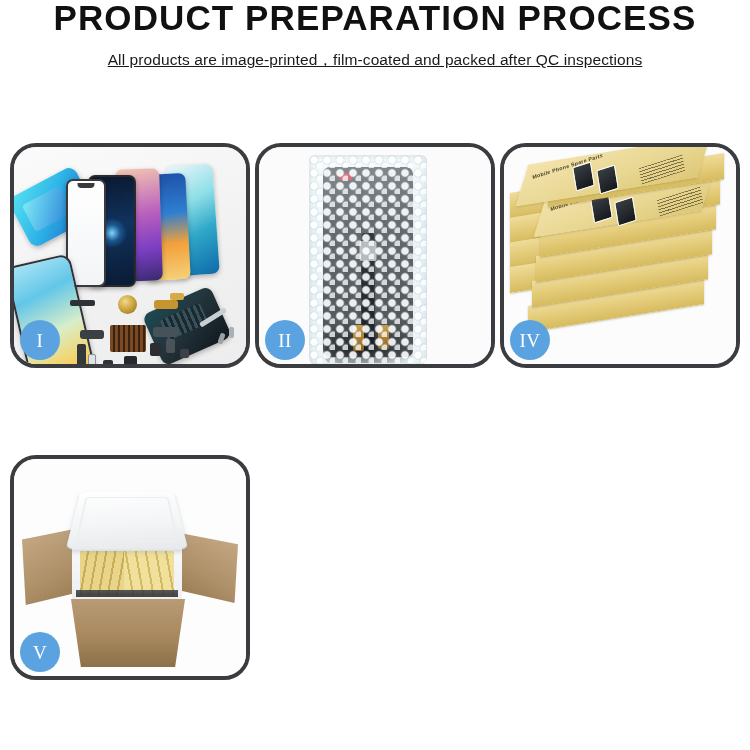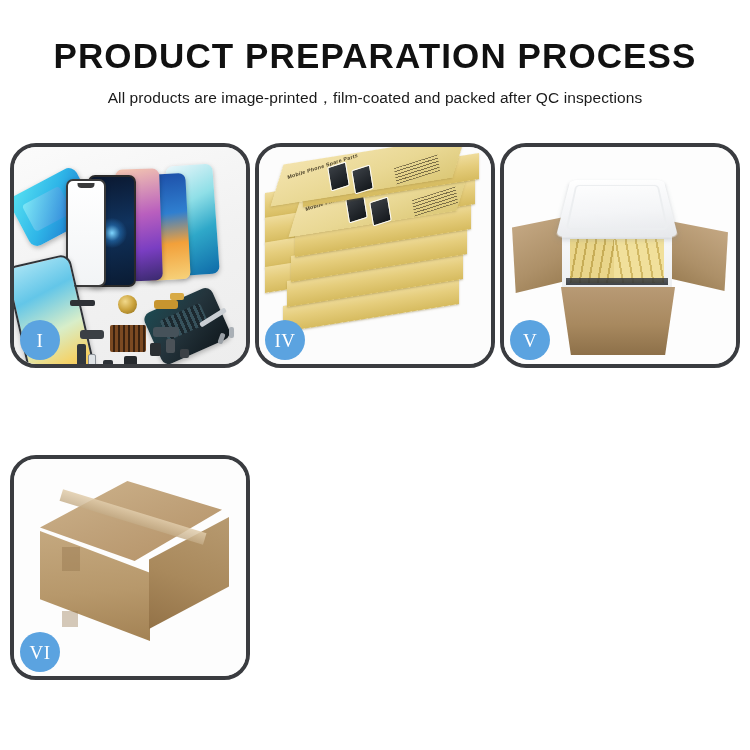--- a/index.html
+++ b/index.html
@@ -8,26 +8,26 @@
     background: #ffffff;
     font-family: "Liberation Sans", sans-serif;
     overflow: hidden;
   }
   .page { position: relative; width: 750px; height: 750px; }
 
   
   .header { position: absolute; left: 0; top: 0; width: 750px; text-align: center; }
   .title {
     font-size: 35px; font-weight: 700; letter-spacing: 1.1px;
-    color: #111111; line-height: 1; padding-top: 38px;
+    color: #111111; line-height: 1; 
     white-space: nowrap;
   }
   .subtitle {
     font-size: 15.5px; font-weight: 400; color: #1a1a1a;
-    padding-top: 15px; letter-spacing: 0.1px; white-space: nowrap;
+    padding-top: 15px; letter-spacing: 0.1px; white-space: nowrap; text-decoration: underline;
   }
 
   
   .grid {
     position: absolute; left: 10px; top: 143px;
     width: 730px; height: 537px;
     display: grid;
     grid-template-columns: 240px 240px 240px;
     grid-template-rows: 225px 225px;
     column-gap: 5px; row-gap: 87px;
@@ -380,20 +380,35 @@
         <div class="part pt-s4"></div>
         <div class="part pt-s5"></div>
         <div class="part pt-s6"></div>
         <div class="part pt-tool"></div>
         <div class="part pt-scrw1"></div>
         <div class="part pt-scrw2"></div>
       </div>
       <div class="badge">I</div>
     </div>
 
+    <div class="panel">
+      <div class="photo p2">
+        <div class="bubblebag">
+          <div class="screen-in"></div>
+          <div class="flexstrip"></div>
+          <div class="flexchip"></div>
+          <div class="botclutter"></div>
+          <div class="gold1"></div>
+          <div class="gold2"></div>
+          <div class="pinktag"></div>
+          <div class="bubbles"></div>
+        </div>
+      </div>
+      <div class="badge">II</div>
+    </div>
 
 
     <div class="panel">
       <div class="photo p4">
         <div class="stack">
           <div class="sbox l0"></div>
           <div class="sbox l1"></div>
           <div class="sbox l2"></div>
           <div class="sbox l3"></div>
           <div class="sbox b5"></div>
@@ -423,26 +438,15 @@
         <div class="flapR"></div>
         <div class="foam-base5"></div>
         <div class="ybox-grp"></div>
         <div class="darkgap"></div>
         <div class="carton-body"></div>
         <div class="foam-lid5"></div>
       </div>
       <div class="badge">V</div>
     </div>
 
-    <div class="panel">
-      <div class="photo p6">
-        <div class="bx-front"></div>
-        <div class="bx-side"></div>
-        <div class="bx-top"></div>
-        <div class="bx-tape"></div>
-        <div class="bx-tab1"></div>
-        <div class="bx-tab2"></div>
-      </div>
-      <div class="badge">VI</div>
-    </div>
 
   </div>
 </div>
 
 </body></html>

